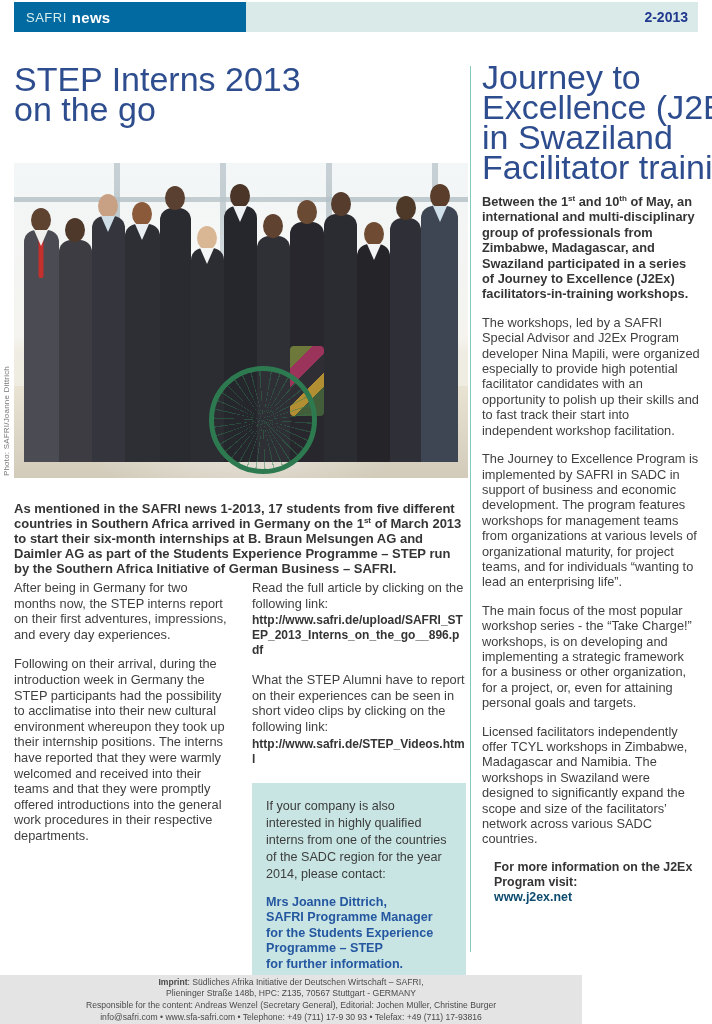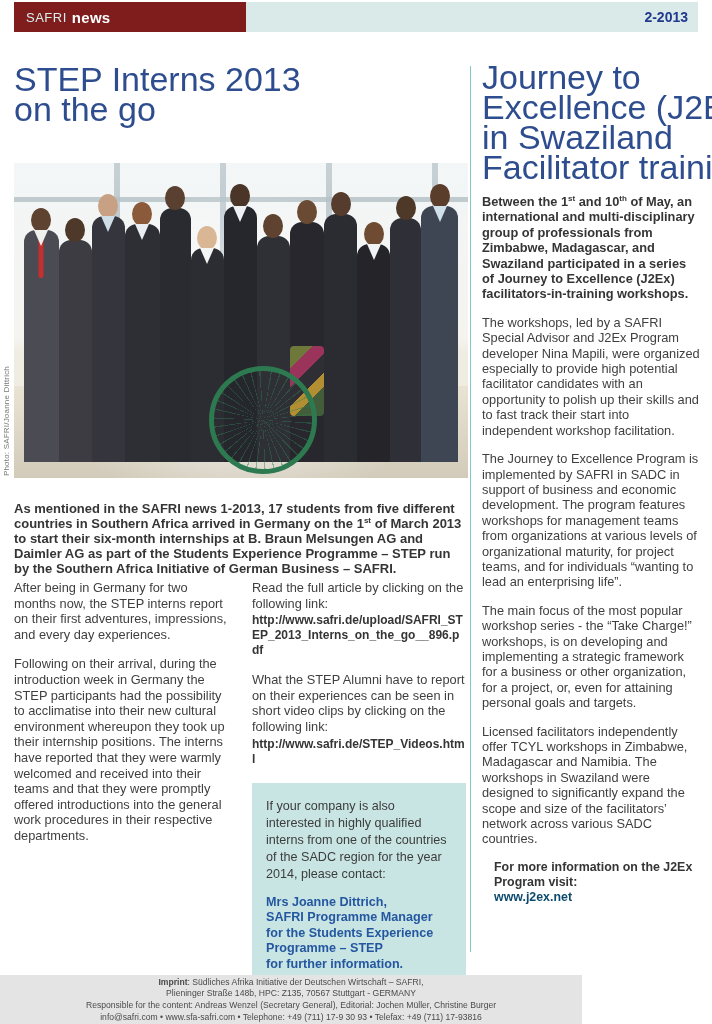--- a/index.html
+++ b/index.html
@@ -4,21 +4,21 @@
 <style>
   html,body{margin:0;padding:0;}
   body{
     width:712px;height:1024px;position:relative;background:#ffffff;
     font-family:"Liberation Sans","DejaVu Sans",sans-serif;
     color:#3f3f3f;overflow:hidden;
   }
   
   .mast-dark{
     position:absolute;left:14px;top:2px;width:232px;height:30px;
-    background:#7f1d1d;display:flex;align-items:center;padding-left:12px;box-sizing:border-box;
+    background:#0369a1;display:flex;align-items:center;padding-left:12px;box-sizing:border-box;
   }
   .mast-dark .brand-prefix{color:#d6efed;font-size:13px;letter-spacing:.5px;}
   .mast-dark .brand-bold{color:#ffffff;font-size:15px;font-weight:bold;margin-left:5px;letter-spacing:.3px;}
   .mast-light{
     position:absolute;left:246px;top:2px;width:452px;height:30px;
     background:#d9eae8;display:flex;align-items:center;justify-content:flex-end;
     padding-right:10px;box-sizing:border-box;
   }
   .mast-light .issue{color:#21388f;font-size:14px;font-weight:bold;}
   

